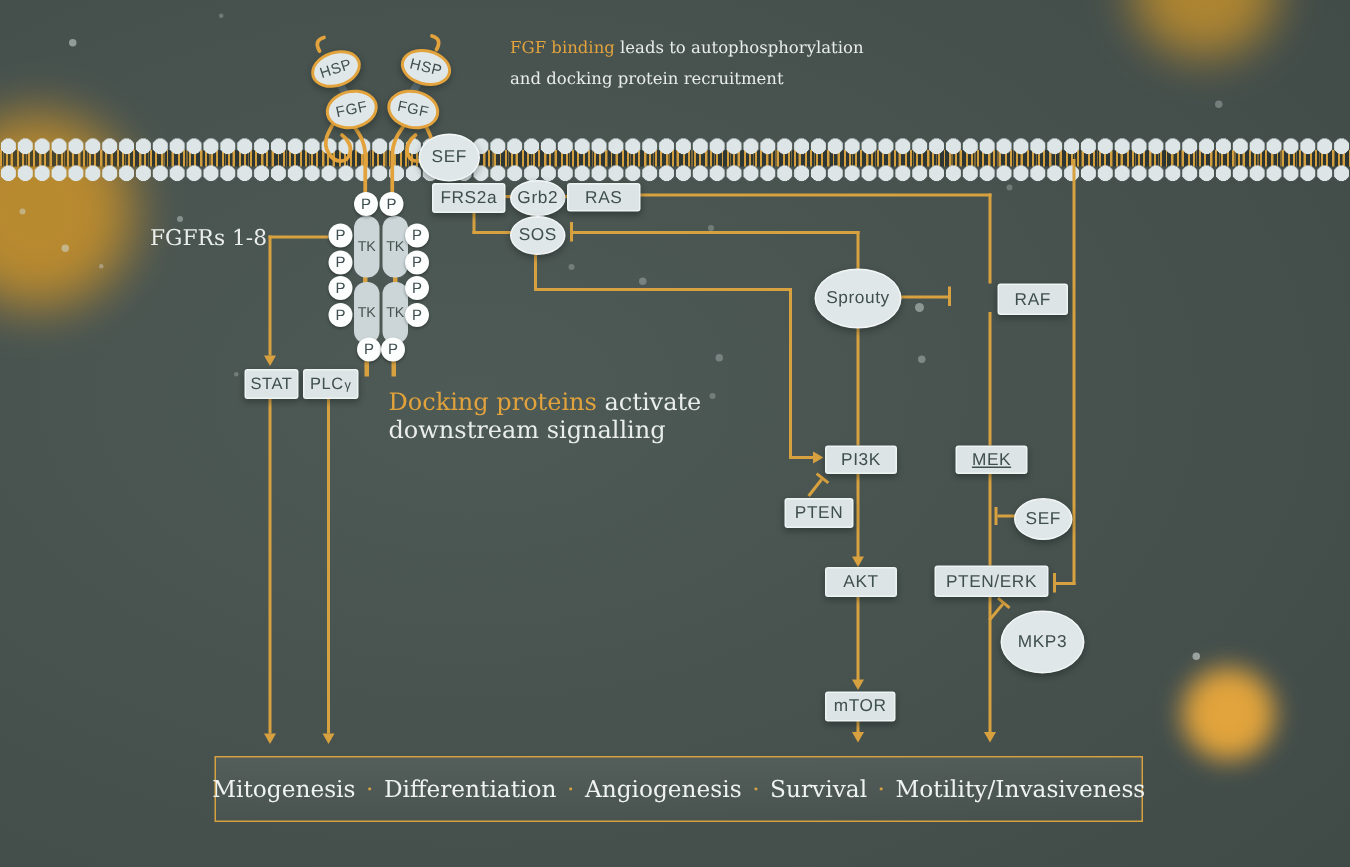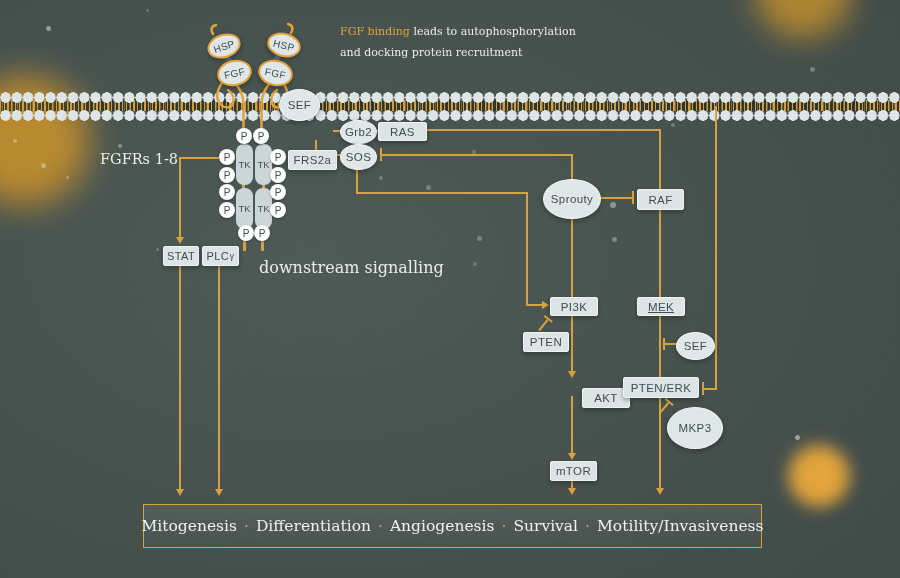--- a/index.html
+++ b/index.html
@@ -222,51 +222,51 @@
   <div class="p-circle" style="left:270px;top:202px;">
       <span>P</span>
     </div>
   <div class="p-circle" style="left:238px;top:225px;">
       <span>P</span>
     </div>
   <div class="p-circle" style="left:254px;top:225px;">
       <span>P</span>
     </div>
 
-  <div class="node-box" style="left:288px;top:122px;width:47px;height:18px;margin-top:28px;">
+  <div class="node-box" style="left:288px;top:122px;width:47px;height:18px;">
     <span>FRS2a</span>
     </div>
   <div class="node-ellipse" style="left:340px;top:120px;width:35px;height:22px;">
     <span>Grb2</span>
     </div>
   <div class="node-box" style="left:378px;top:122px;width:47px;height:17px;">
     <span>RAS</span>
     </div>
   <div class="node-ellipse" style="left:340px;top:144px;width:35px;height:24px;">
     <span>SOS</span>
     </div>
   <div class="node-ellipse" style="left:543px;top:179px;width:56px;height:38px;">
     <span>Sprouty</span>
     </div>
-  <div class="node-box" style="left:637px;top:189px;width:45px;height:19px;">
+  <div class="node-box" style="left:665px;top:189px;width:45px;height:19px;">
     <span>RAF</span>
     </div>
   <div class="node-box" style="left:550px;top:297px;width:46px;height:17px;">
     <span>PI3K</span>
     </div>
   <div class="node-box" style="left:523px;top:332px;width:44px;height:18px;">
     <span>PTEN</span>
     </div>
   <div class="node-box" style="left:637px;top:297px;width:46px;height:17px;text-decoration:underline;">
     <span>MEK</span>
     </div>
   <div class="node-ellipse" style="left:676px;top:332px;width:37px;height:26px;">
     <span>SEF</span>
     </div>
-  <div class="node-box" style="left:550px;top:388px;width:46px;height:18px;margin-left:32px;">
+  <div class="node-box" style="left:550px;top:378px;width:46px;height:18px;">
     <span>AKT</span>
     </div>
   <div class="node-box" style="left:623px;top:377px;width:74px;height:19px;">
     <span>PTEN/ERK</span>
     </div>
   <div class="node-ellipse" style="left:667px;top:407px;width:54px;height:40px;">
     <span>MKP3</span>
     </div>
   <div class="node-box" style="left:550px;top:461px;width:45px;height:18px;">
     <span>mTOR</span>
@@ -278,20 +278,21 @@
     <span>PLC</span>
       <span class="sub">γ</span>
     </div>
 
   <div class="annotation serif" style="left:340px;top:21px;font-size:11px;line-height:21px;">
     <div><span class="hl">FGF binding</span><span> leads to autophosphorylation</span></div>
     <div>and docking protein recruitment</div>
   </div>
 
   <div class="annotation serif" style="left:259px;top:258px;font-size:16px;line-height:19px;">
+    <div><span class="hl">Docking proteins</span><span> activate</span></div>
     <div>downstream signalling</div>
   </div>
 
   <div class="annotation serif" style="left:100px;top:151px;font-size:14.5px;">FGFRs 1-8</div>
 
   <div id="outputs-box" class="serif">
     <span>Mitogenesis</span>
     <span class="sep-dot">·</span>
     <span>Differentiation</span>
     <span class="sep-dot">·</span>

